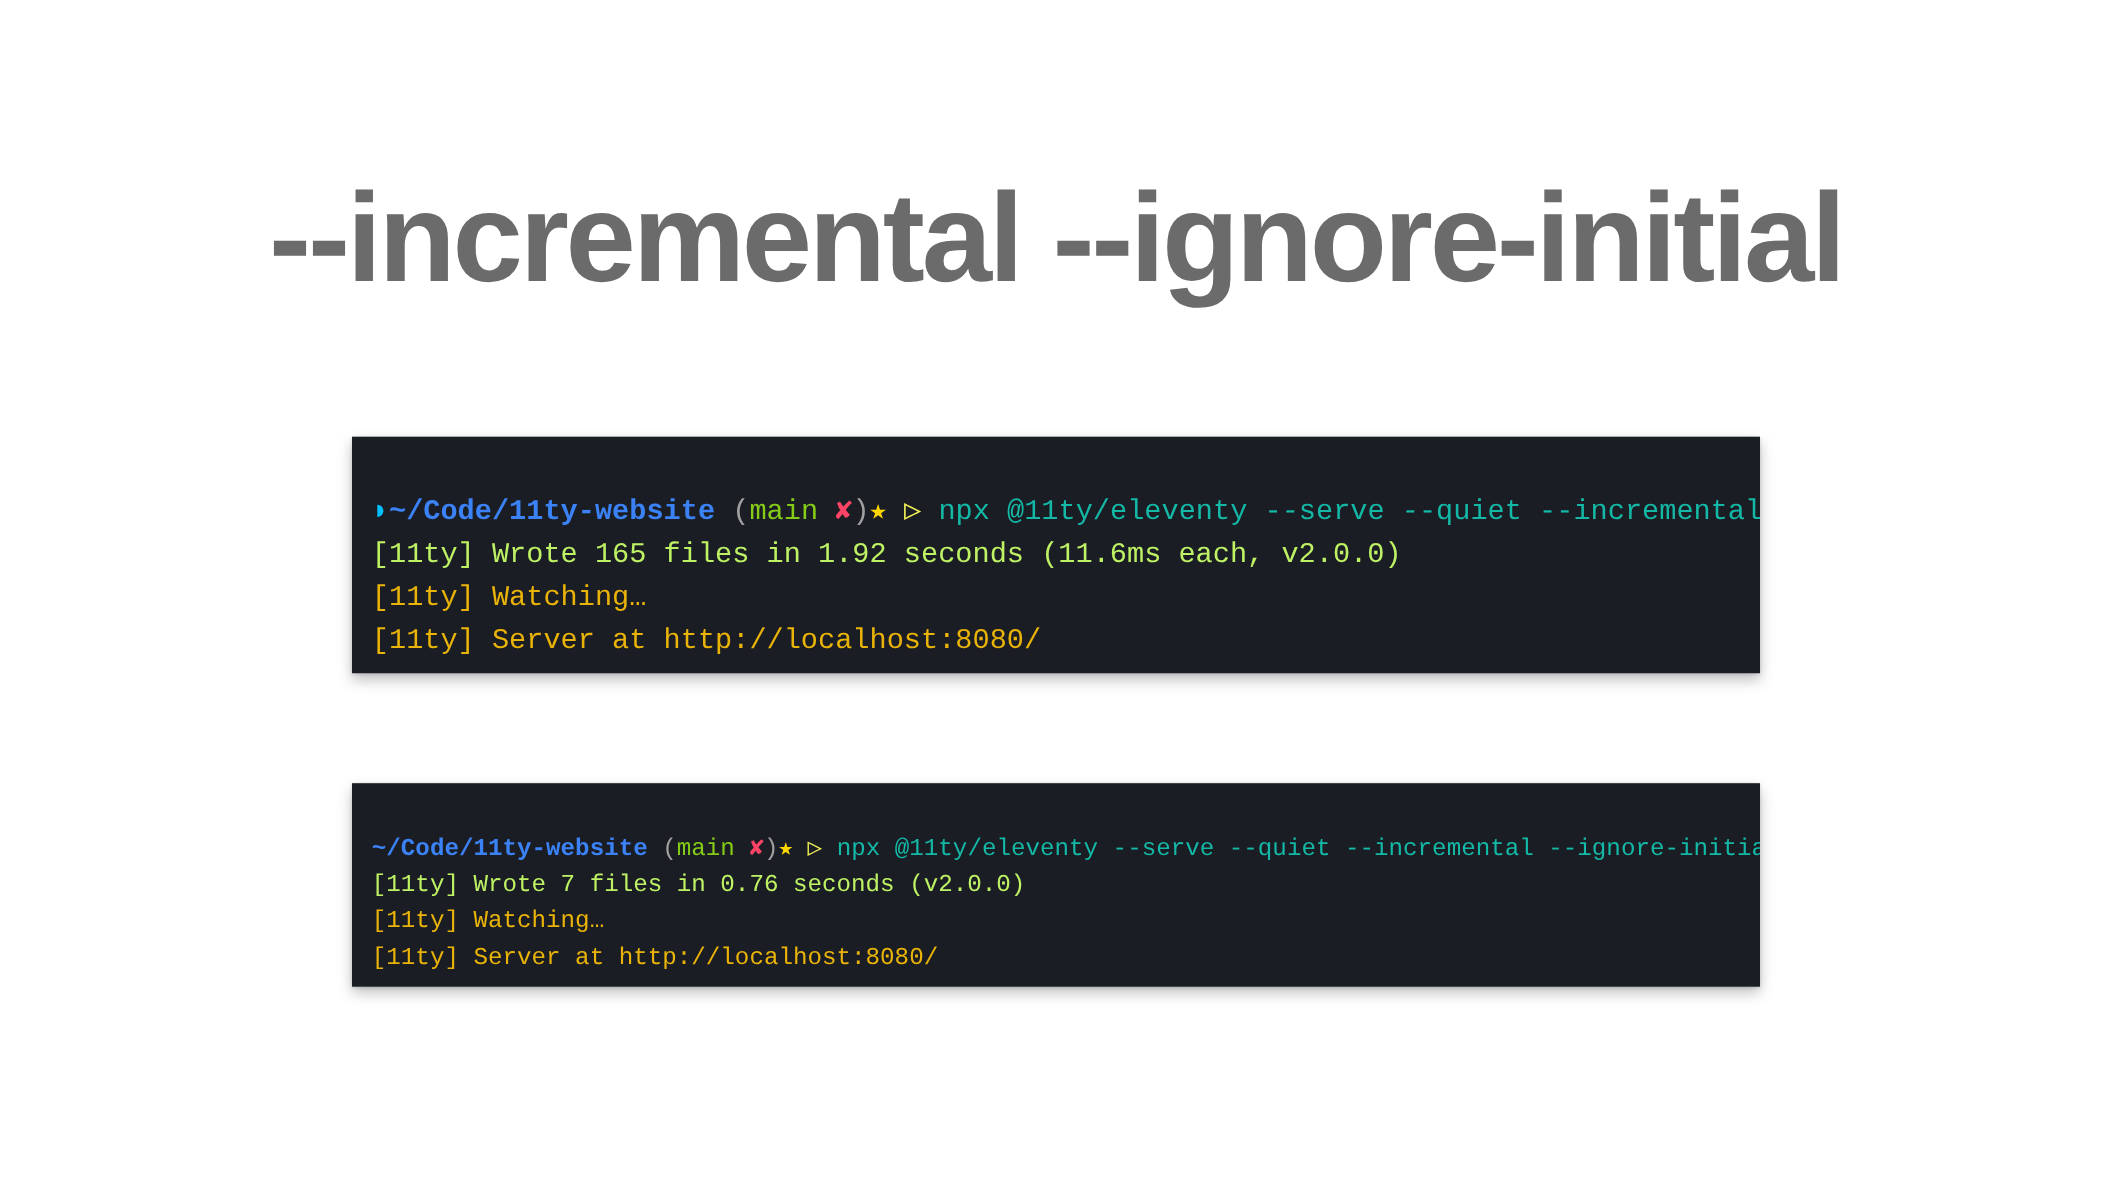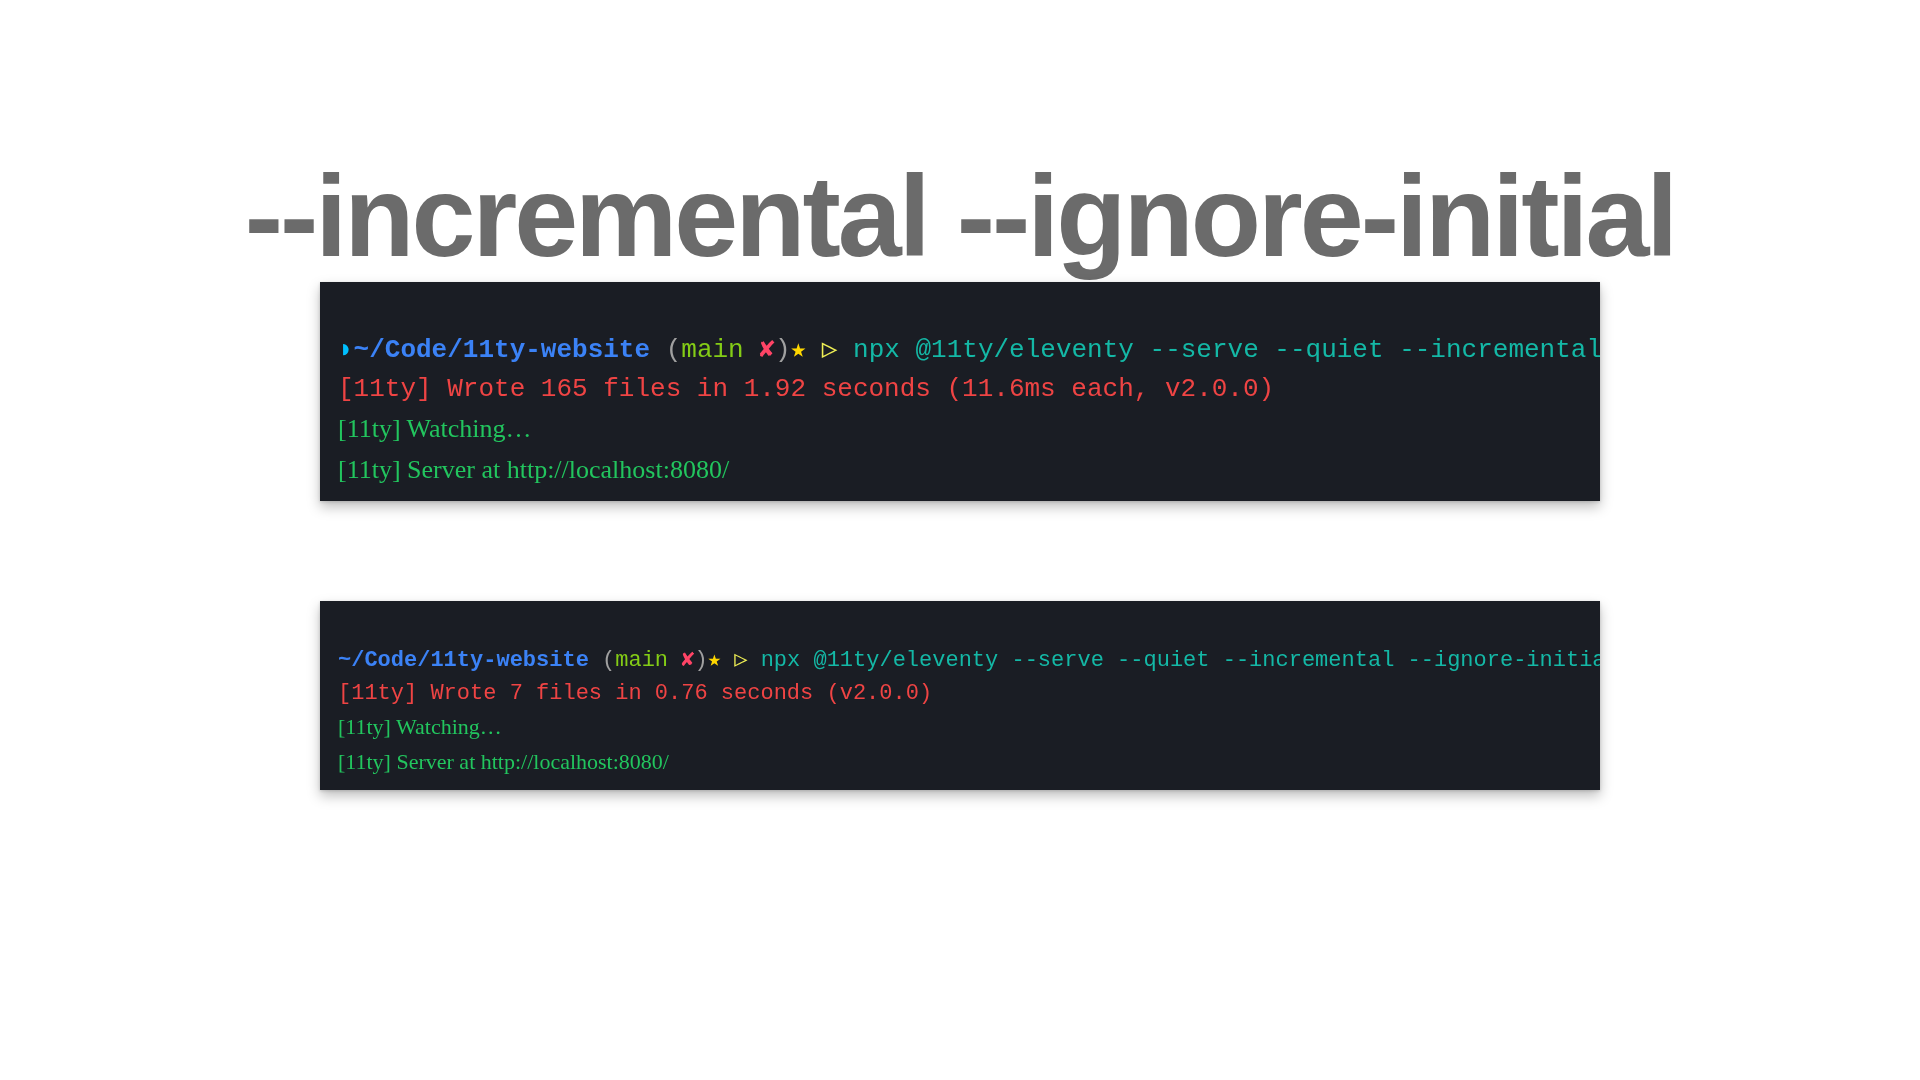--- a/index.html
+++ b/index.html
@@ -17,20 +17,21 @@
       flex-direction: column;
       align-items: center;
       padding-top: 150px;
     }
     
     .slide-title {
       font-size: 115px;
       font-weight: 800;
       color: #6b6b6b;
       letter-spacing: -3px;
+      margin-bottom: 115px;
       text-align: center;
       font-family: -apple-system, BlinkMacSystemFont, "Helvetica Neue", Arial, sans-serif;
       font-stretch: condensed;
     }
     
     .terminals-wrapper {
       width: 100%;
       display: flex;
       flex-direction: column;
       align-items: center;
@@ -85,26 +86,25 @@
     
     .triangle {
       color: #f0f055;
     }
     
     .cmd {
       color: #14b8a6;
     }
     
     .log-green {
-      color: #ef4444;
+      color: #bef264;
     }
     
     .log-white {
-      color: #22c55e;
-      font-family: Liberation Serif, serif;
+      color: #eab308;
     }
   </style>
 </head>
 <body>
 
 <h1 class="slide-title">--incremental --ignore-initial</h1>
 
 <div class="terminals-wrapper">
 
   <div class="terminal terminal-1">

